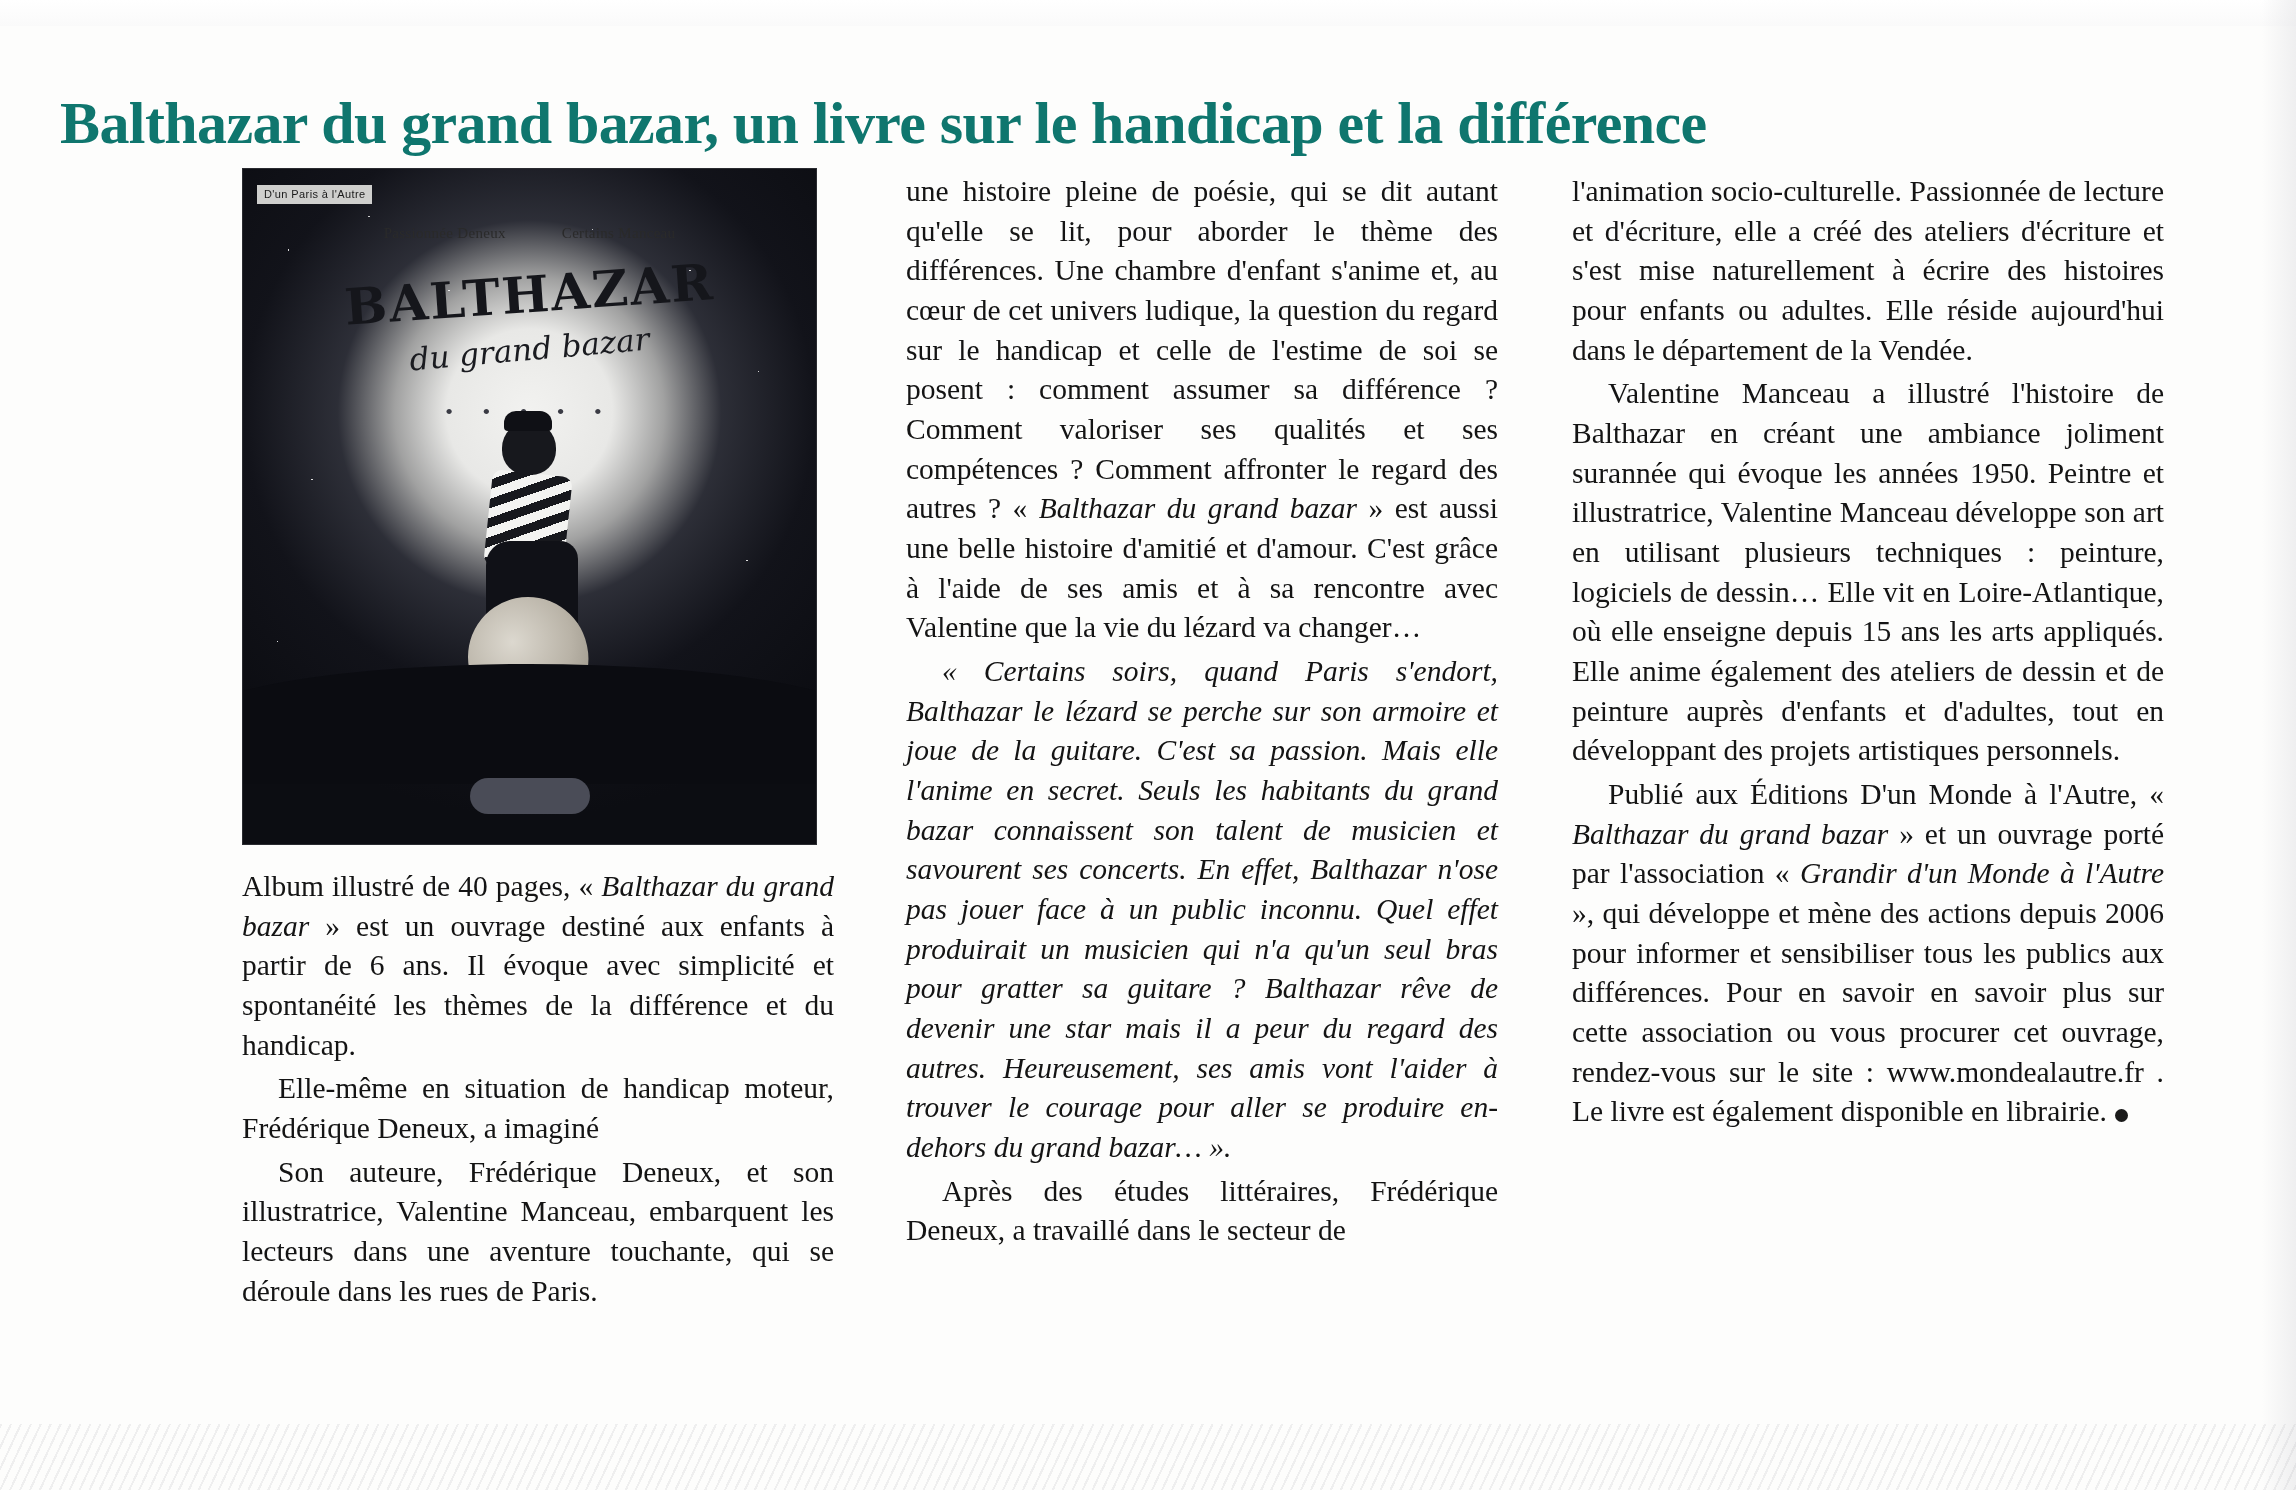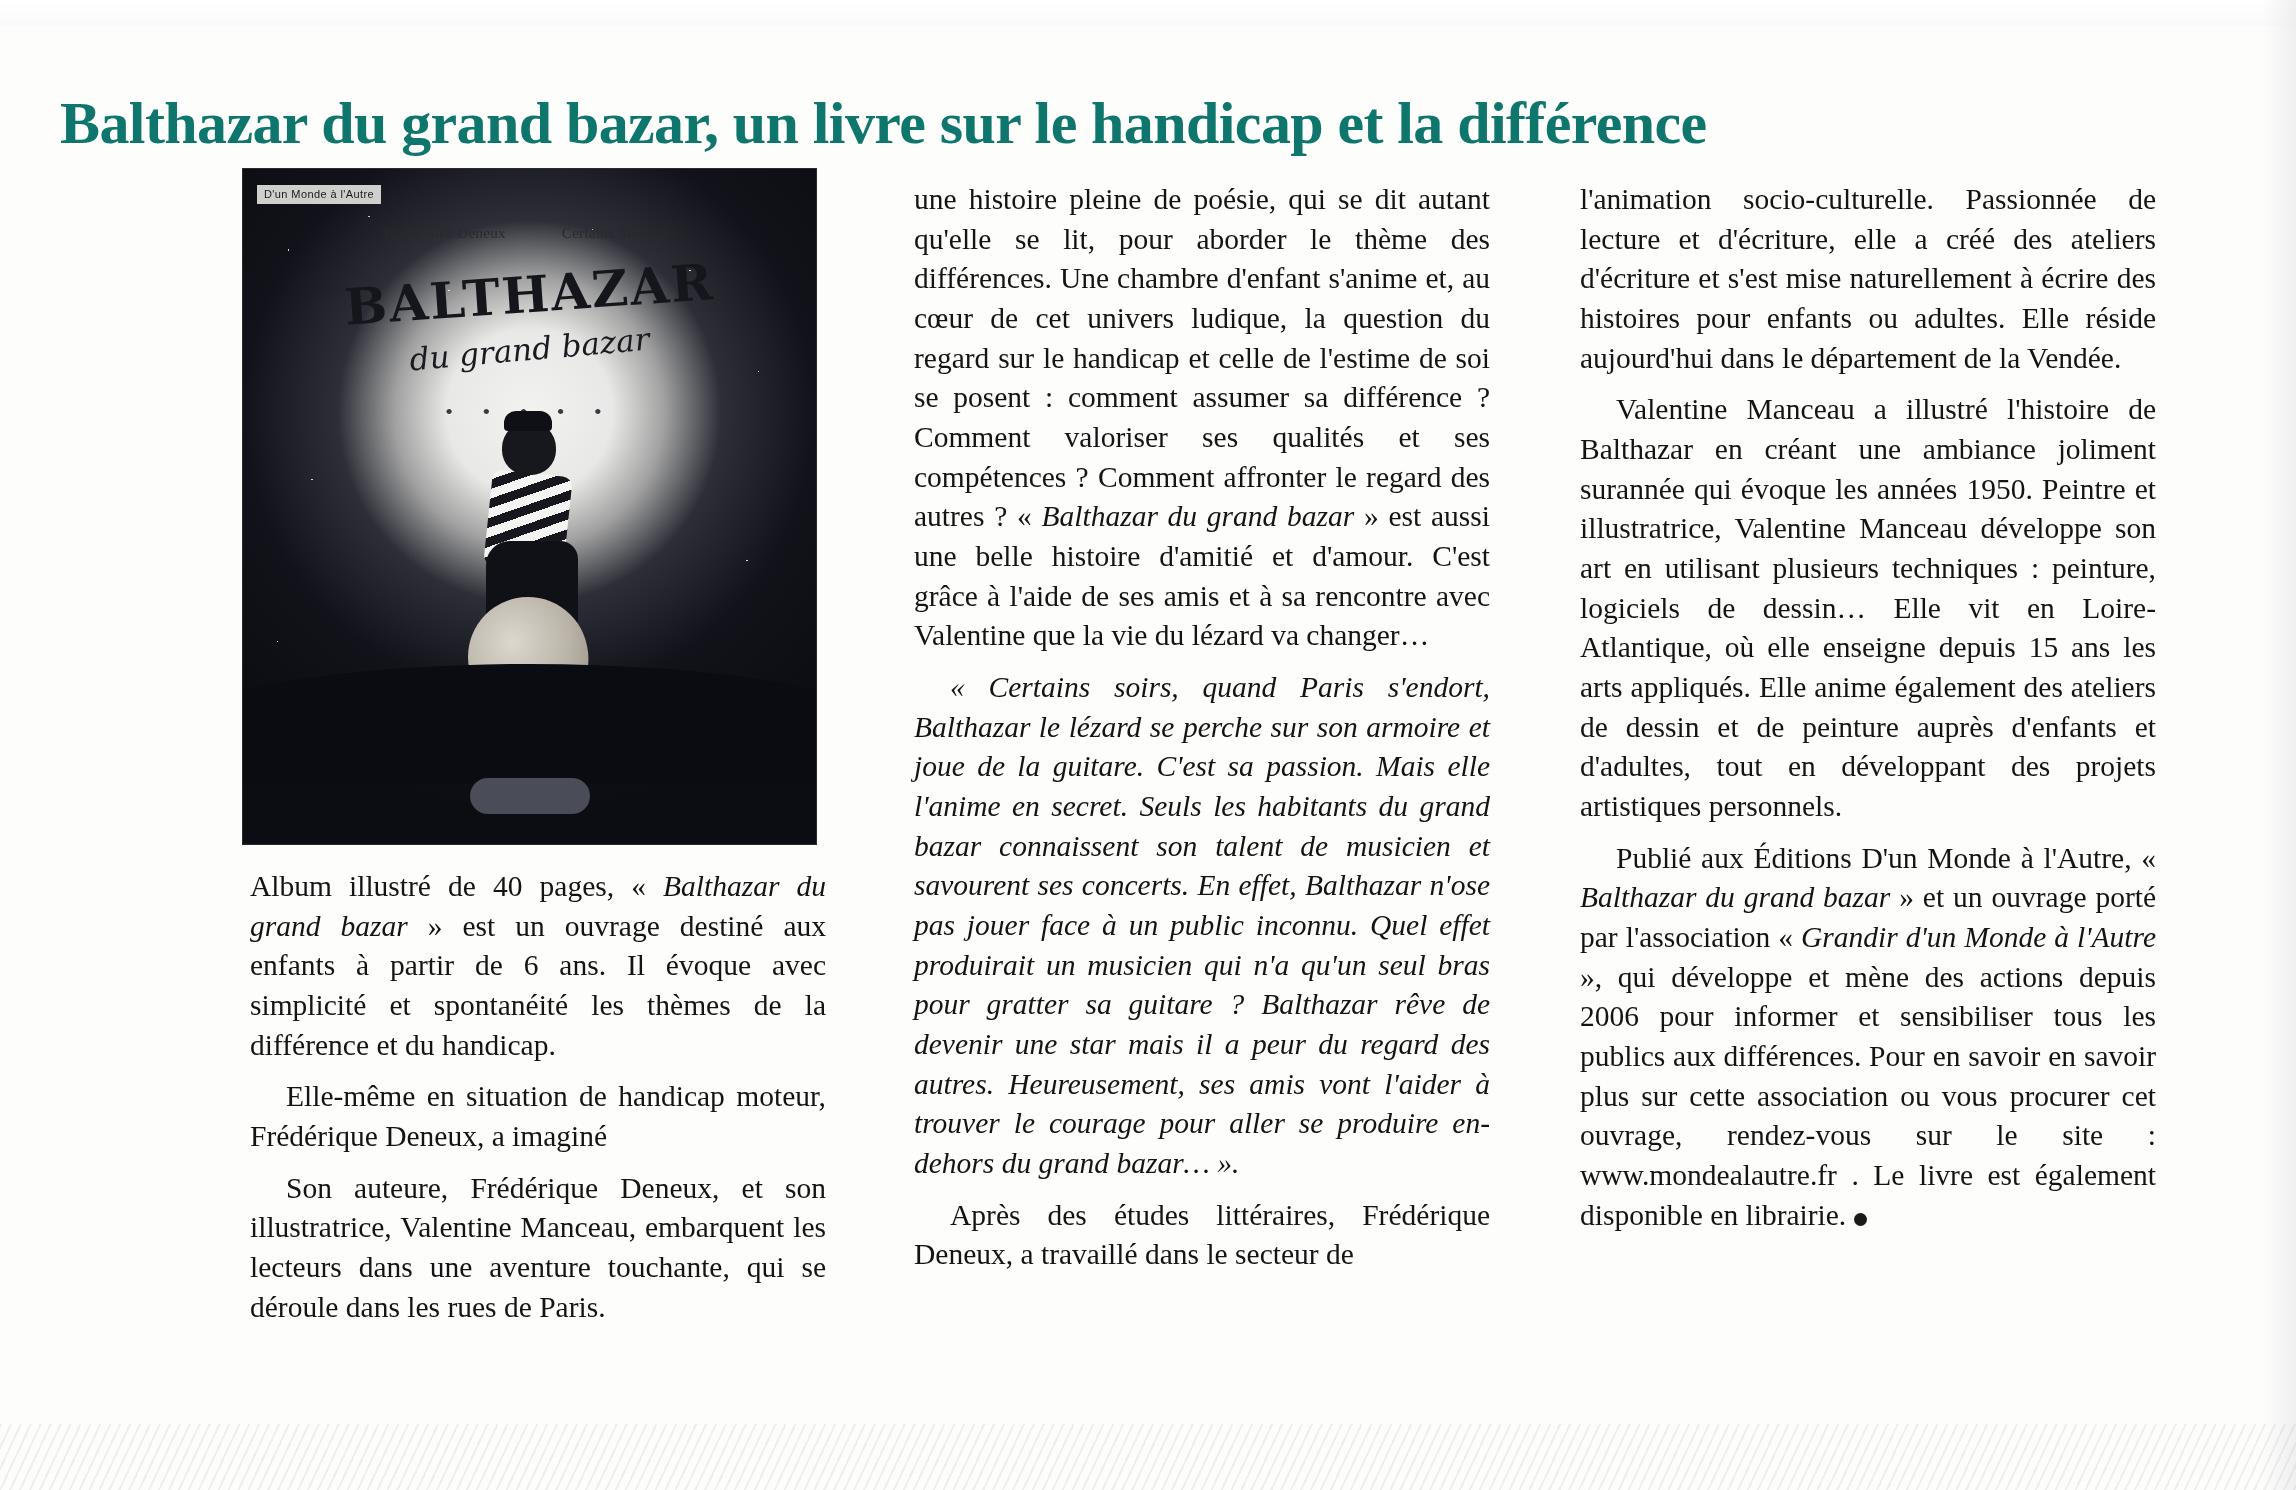--- a/index.html
+++ b/index.html
@@ -237,21 +237,21 @@
   }
   .bc-hline {
     position: absolute;
     left: 0; right: 0;
     bottom: 118px;
     height: 1px;
     background: rgba(190,195,210,.45);
   }
 
   p {
-    margin: 12px;
+    margin: 4px;
     text-indent: 36px;
   }
   p.noindent { text-indent: 0; }
   .it { font-style: italic; }
   .quote-block { font-style: italic; }
   .endmark {
     display: inline-block;
     width: 13px; height: 13px;
     border-radius: 50%;
     background: #1a1a1a;
@@ -267,21 +267,21 @@
   <div class="scan-edge-right"></div>
 
   <h1 class="headline">Balthazar du grand bazar, un livre sur le handicap et la différence</h1>
 
   <div class="columns">
 
     <div class="col col1">
       <div class="bookcover">
         <div class="bc-inner"></div>
         <div class="bc-stars"></div>
-        <div class="bc-tag">D'un Monde à l'Autre</div>
+        <div class="bc-tag">D'un Paris à l'Autre</div>
         <div class="bc-authors">
           <span>Passionnée Deneux</span>
           <span>Certains Manceau</span>
         </div>
         <div class="bc-title">BALTHAZAR</div>
         <div class="bc-sub">du grand bazar</div>
         <div class="bc-dots">• • • • •</div>
         <div class="bc-figure">
           <div class="bc-neck"></div>
           <div class="bc-scarf"></div>

